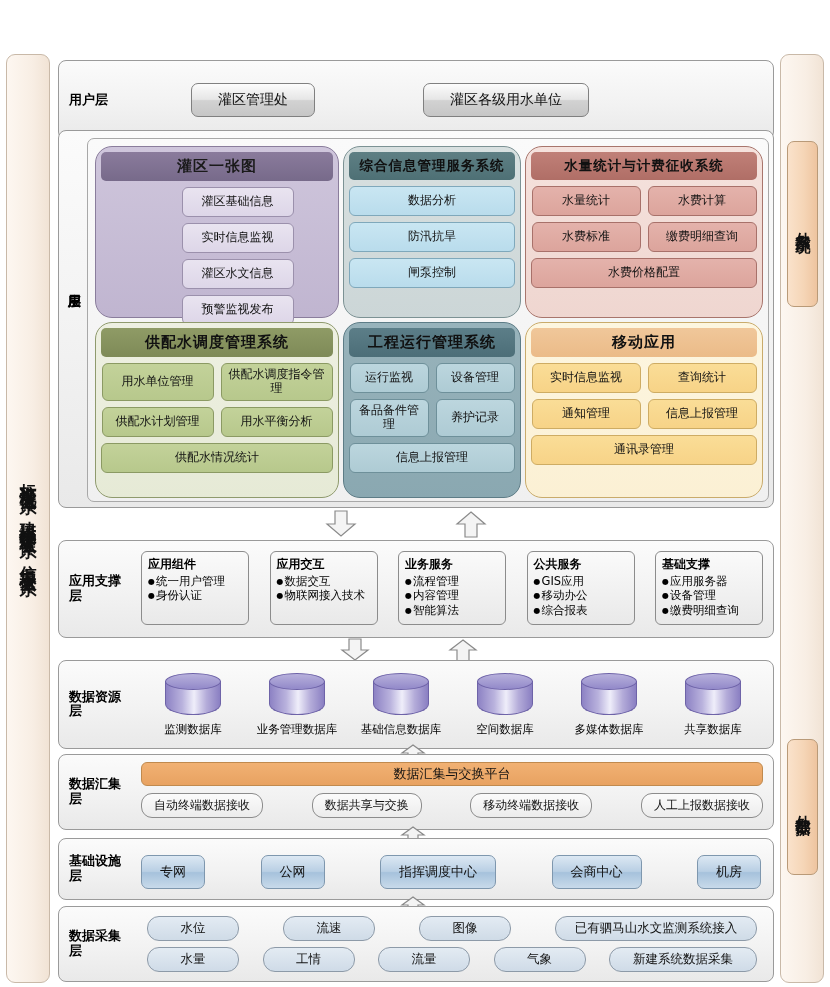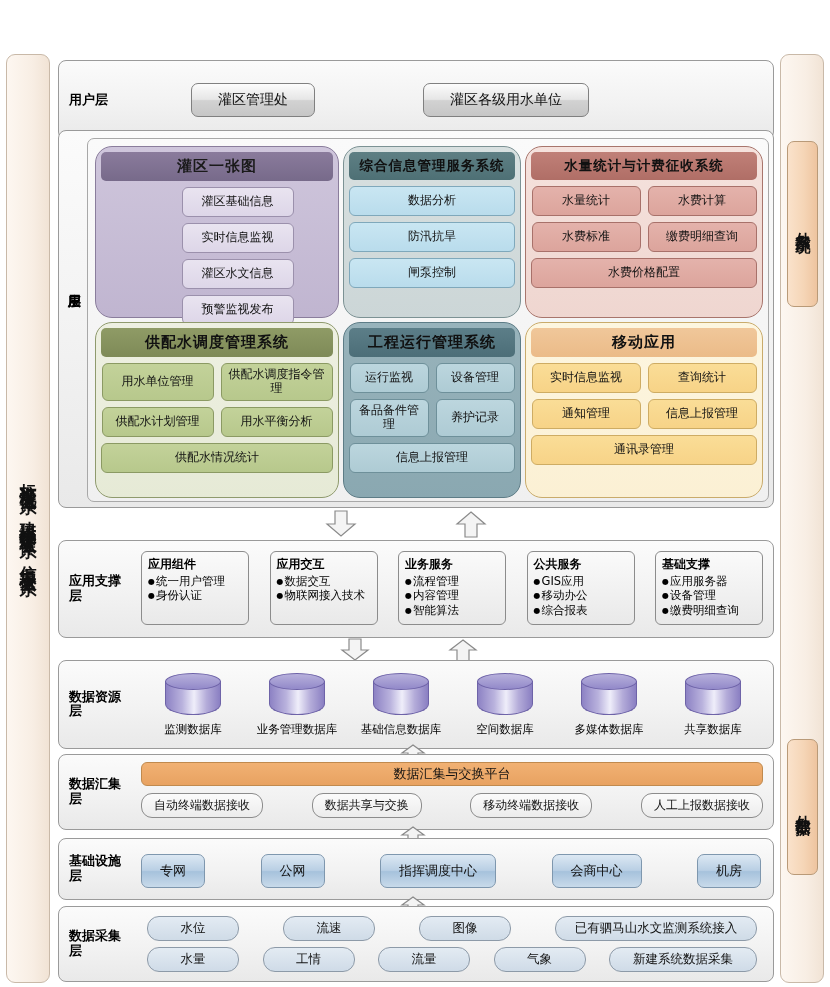--- a/index.html
+++ b/index.html
@@ -185,22 +185,22 @@
   }
   #exchange-row { display:flex; justify-content: space-between; margin-top: 7px; gap: 32px; }
   .pill {
     border:1px solid #8c8c8c; border-radius: 11px;
     background: linear-gradient(180deg,#fbfbfb,#ececec);
     font-size: 12px; color:#111; padding: 3px 12px; white-space:nowrap;
   }
 
   
   #layer-infra { top: 838px; height: 62px; }
-  #layer-infra .inner { position:absolute; left: 82px; top:2px; right: 12px; height:100%;
-     display:flex; align-items:center; justify-content: space-between; }
+  #layer-infra .inner { position:absolute; left: 82px; top:16px; right: 12px; height:100%;
+     display:flex; align-items:flex-start; justify-content: space-between; }
   .blue-btn {
     border:1px solid #7e97ae; border-radius: 7px;
     background: linear-gradient(180deg,#dce8f3 0%,#b9cfe4 48%,#a6c2dc 52%,#c8daea 100%);
     font-size: 13px; color:#111; padding: 7px 18px; white-space:nowrap;
   }
 
   
   #layer-acq { top: 906px; height: 76px; }
   #layer-acq .inner { position:absolute; left: 82px; top: 6px; right: 10px; bottom: 6px;
      display:flex; flex-direction:column; justify-content: space-around; }

